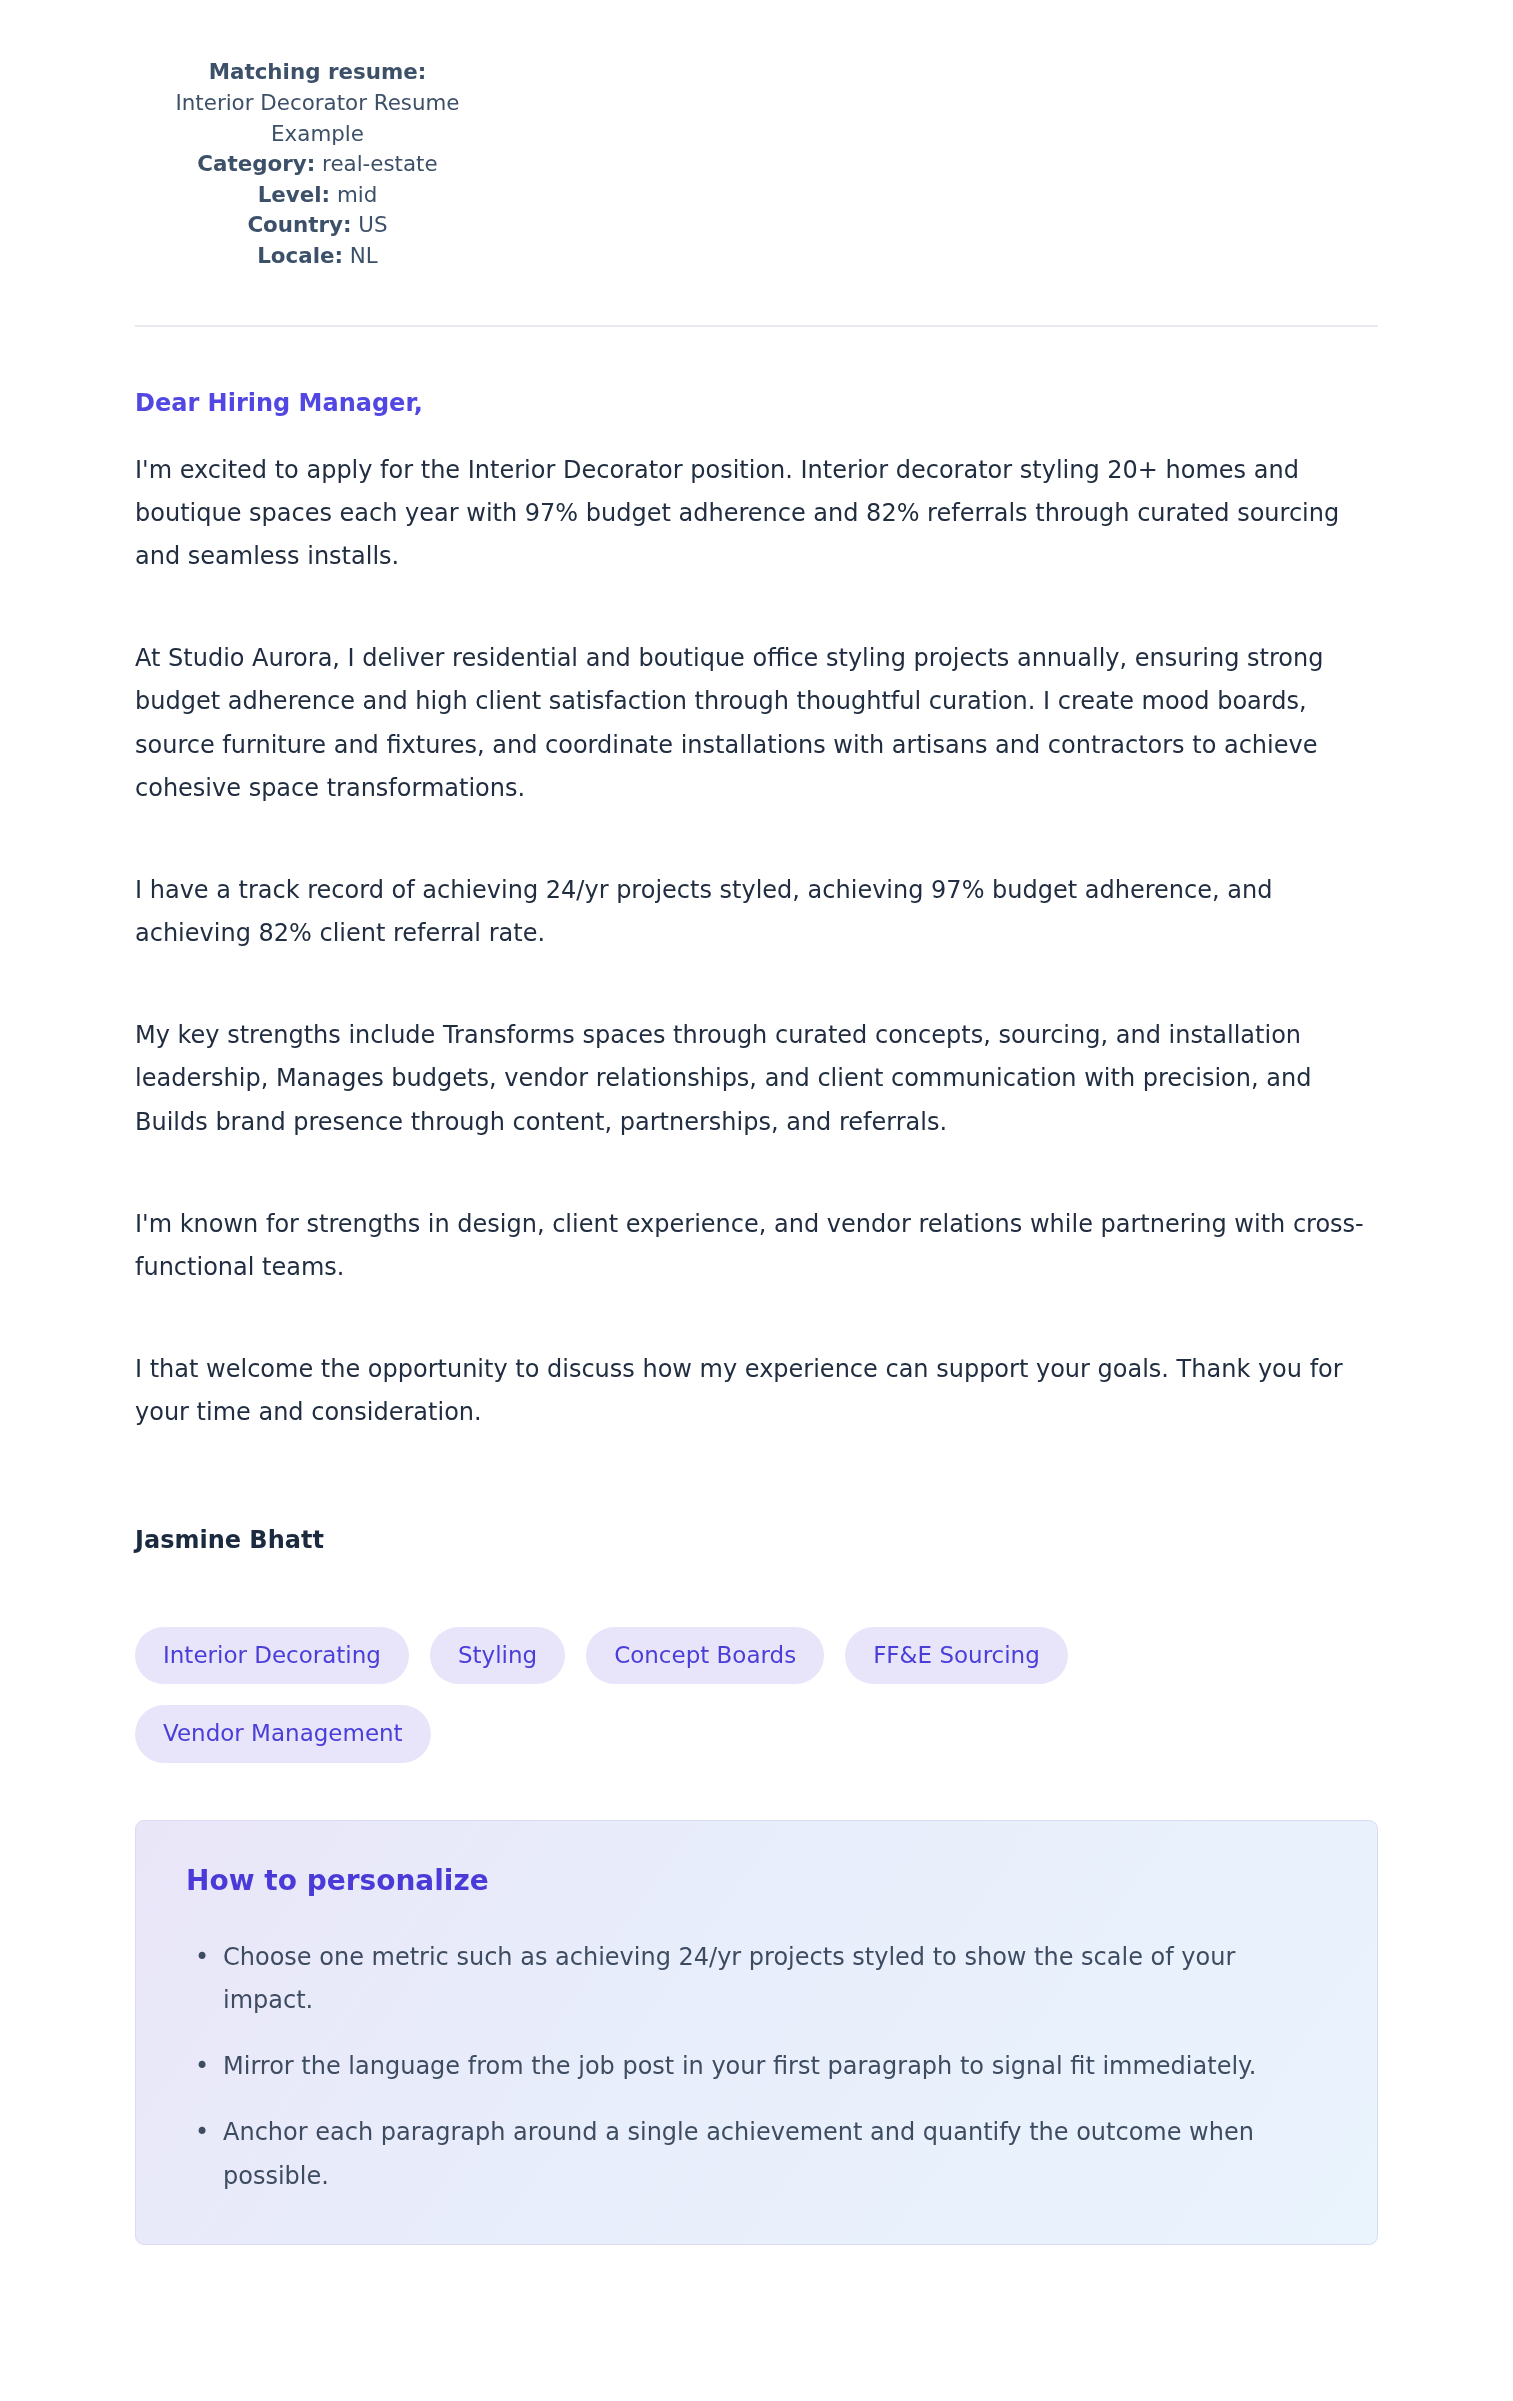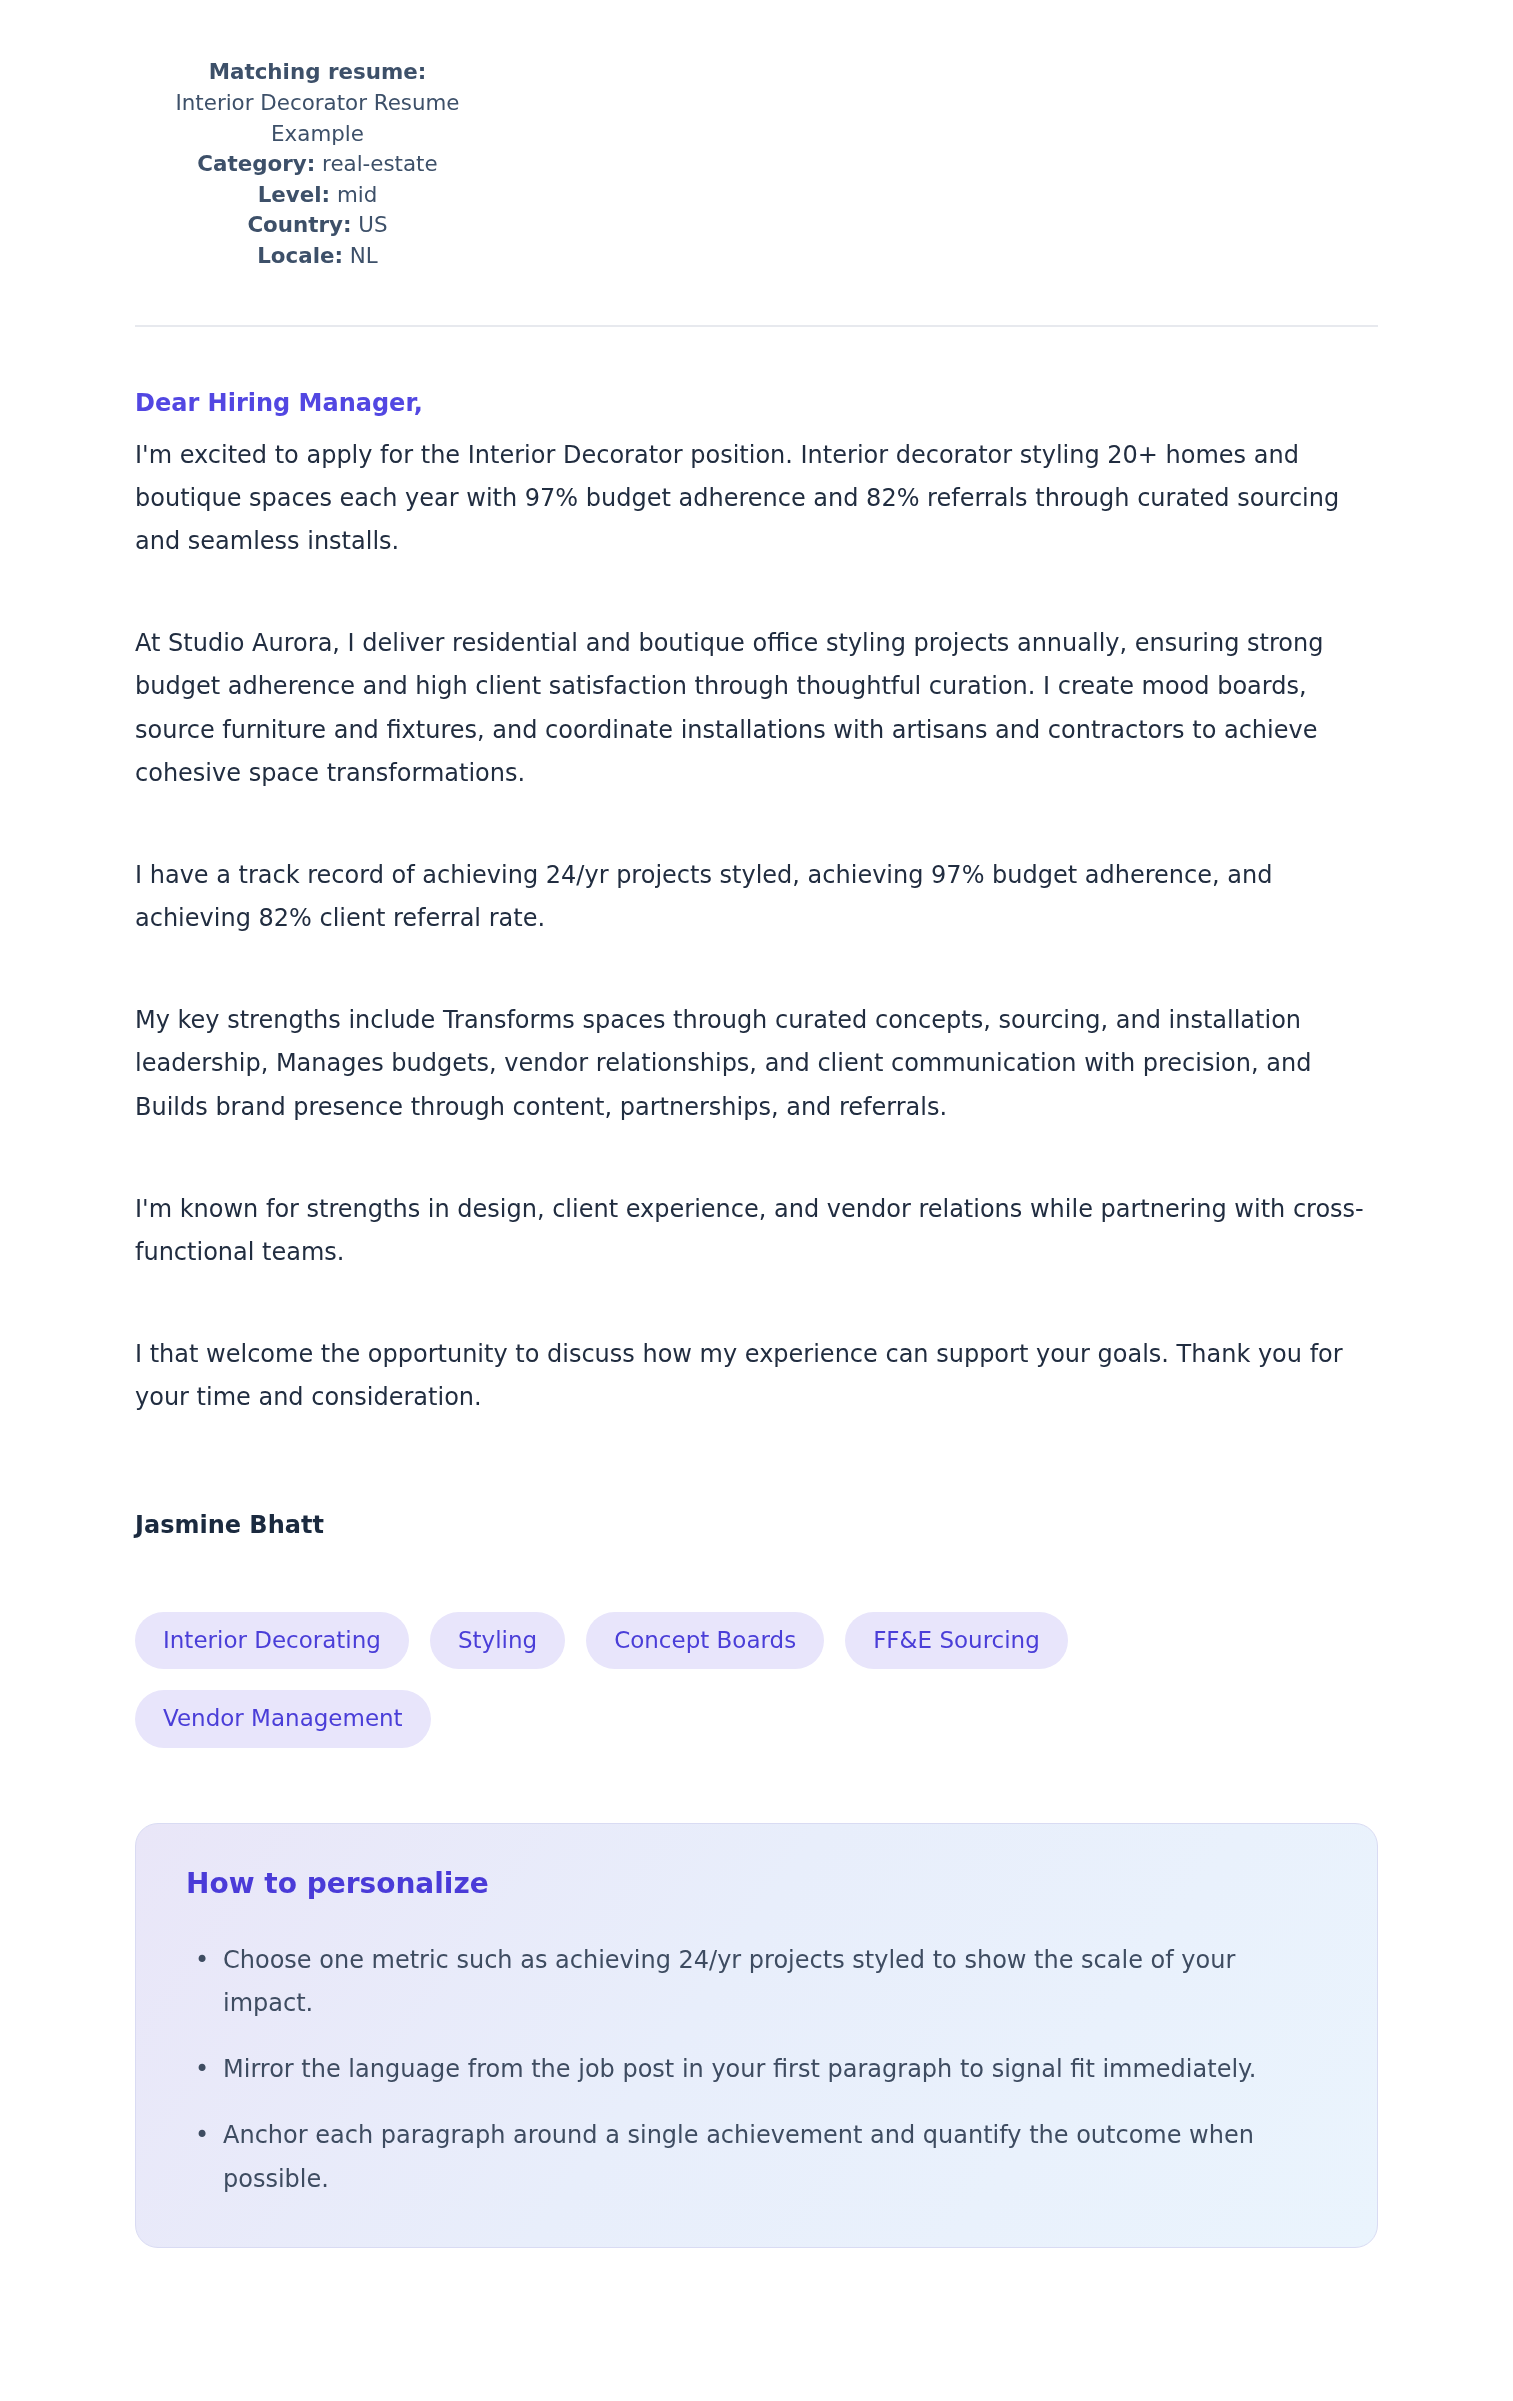--- a/index.html
+++ b/index.html
@@ -83,21 +83,21 @@
     font-size: 24px;
     font-weight: 700;
     color: var(--accent, #5247e2);
   }
   .para {
     margin: 59px 0 0;
     font-size: 24px;
     line-height: 1.8;
     color: var(--body-text, #212d40);
   }
-  .greeting + .para { margin-top: 17px; }
+  .greeting + .para { margin-top: 32px; }
 
   .signature { margin-top: 91px; }
   .sig-name {
     margin: 0;
     font-size: 24px;
     font-weight: 700;
     color: #1b2a3f;
   }
   .sig-role {
     margin: 16px 0 0;
@@ -119,23 +119,23 @@
     font-size: 23px;
     line-height: 1.2;
     padding: 15px 28px;
     border-radius: 889px;
     white-space: nowrap;
     cursor: pointer;
   }
 
   
   .tips {
-    margin-top: 75px;
+    margin-top: 57px;
     border: 1.8px solid var(--tip-box-border, #d9dbf3);
-    border-radius: 23px;
+    border-radius: 9px;
     padding: 43px 50px 46px;
     background: linear-gradient(125deg,
       var(--tip-box-bg-start, #e9e6f8) 0%,
       #e8eefb 45%,
       var(--tip-box-bg-end, #eaf4fd) 100%);
   }
   .tips-heading {
     margin: 0;
     font-size: 28px;
     font-weight: 700;

